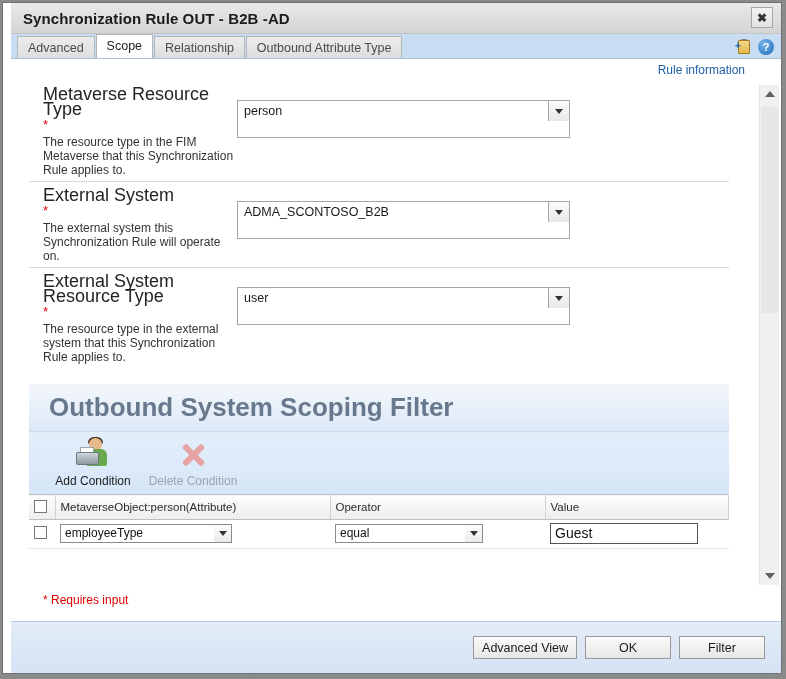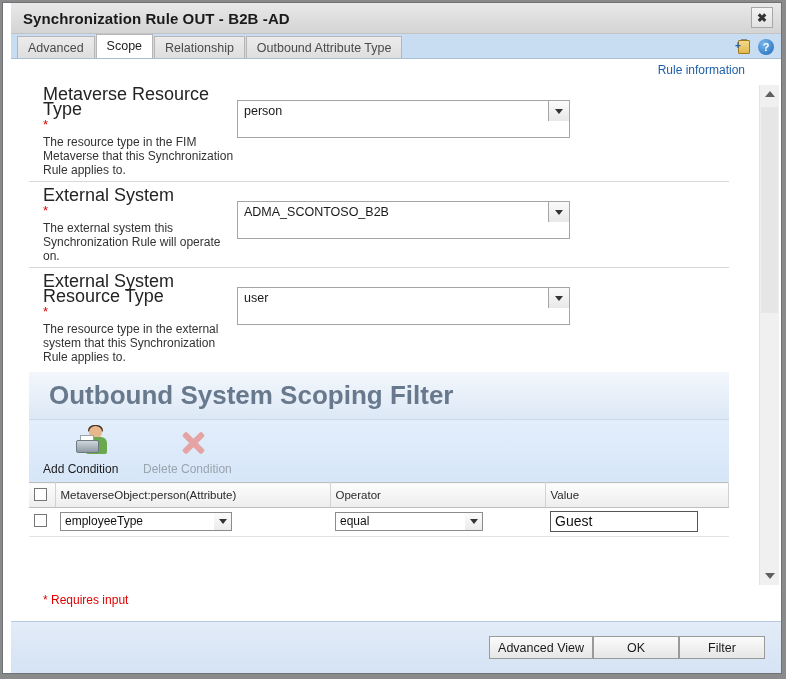--- a/index.html
+++ b/index.html
@@ -165,21 +165,21 @@
     display: flex; align-items: center; justify-content: center;
   }
   .chev {
     width: 0; height: 0;
     border-left: 4.5px solid transparent;
     border-right: 4.5px solid transparent;
     border-top: 5px solid #333;
   }
   
   .panel {
-    margin: 4px 24px 0 18px;
+    margin: 16px 24px 0 18px;
     background: #fff;
   }
   .panel-head {
     height: 48px;
     background: linear-gradient(to bottom,#f3f7fc 0%,#e7eff9 55%,#dce8f6 100%);
     display: flex; align-items: center;
     padding-left: 20px;
     border-bottom: 1px solid #c9d8ea;
     box-sizing: border-box;
   }
@@ -188,21 +188,21 @@
   }
   .toolbar {
     height: 62px;
     background: linear-gradient(to bottom,#e3eefb 0%,#d6e6f8 100%);
     display: flex; align-items: flex-start;
     padding: 5px 0 0 14px;
     box-sizing: border-box;
   }
   .tool {
     width: 100px;
-    display: flex; flex-direction: column; 
+    display: flex; flex-direction: column; align-items: center;
     cursor: pointer;
   }
   .tool .glyph { height: 32px; display:flex; align-items:flex-end; justify-content:center; }
   .tool .tlabel { font-size: 12px; color: #1c1c1c; margin-top: 5px; }
   .tool.disabled .tlabel { color: #9aa4ad; }
   
   .ic-user { position: relative; width: 34px; height: 31px; }
   .ic-user .head {
     position: absolute; left: 13px; top: 0px; width: 13px; height: 12px;
     border-radius: 50% 50% 45% 45%;
@@ -307,20 +307,21 @@
   .vs-arrow-up { border-bottom: 6px solid #606060; }
   .vs-arrow-dn { border-top: 6px solid #606060; }
   
   .footer {
     flex: 0 0 auto;
     height: 52px;
     background: linear-gradient(to bottom,#e3ecf8 0%,#d5e3f4 100%);
     border-top: 1px solid #b9cbe0;
     display: flex; align-items: center; justify-content: flex-end;
     padding-right: 16px;
+    gap: 8px;
     box-sizing: border-box;
   }
   .btn {
     min-width: 86px; height: 23px;
     background: linear-gradient(to bottom,#fbfbfb,#e6e6e6);
     border: 1px solid #9a9a9a;
     box-sizing: border-box;
     font-size: 12.5px; color: #1a1a1a;
     display: flex; align-items: center; justify-content: center;
     cursor: pointer;

